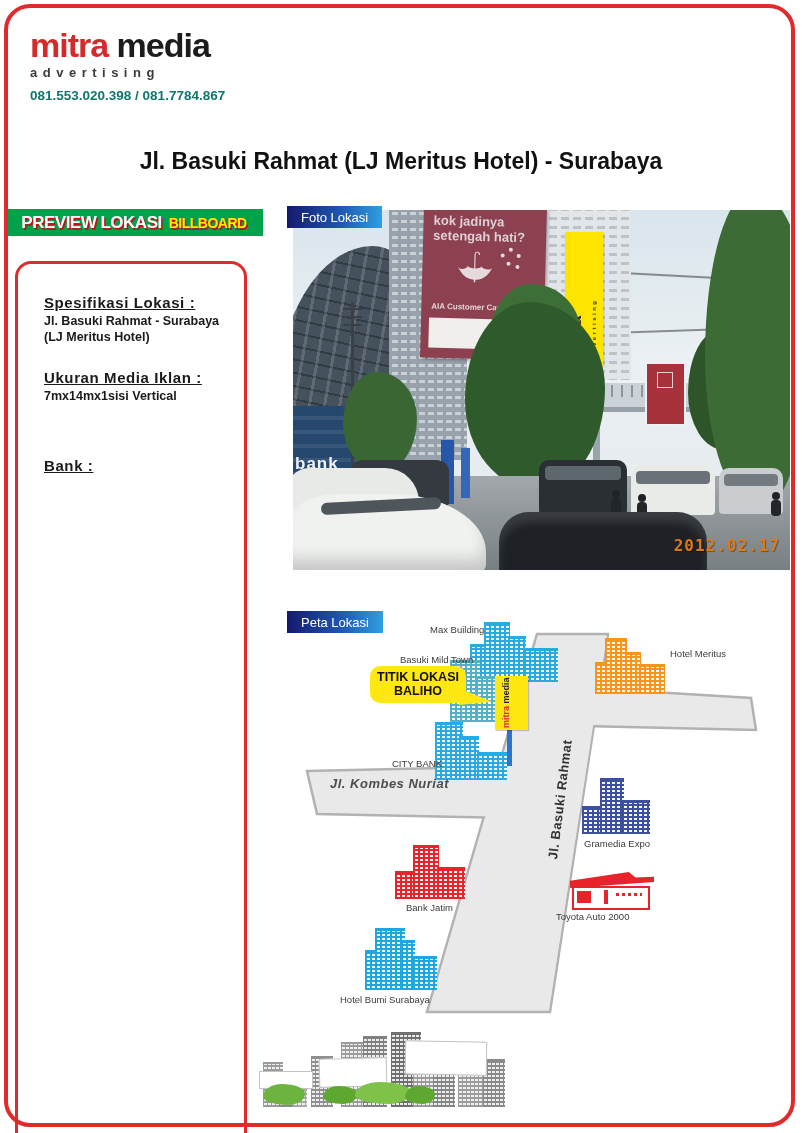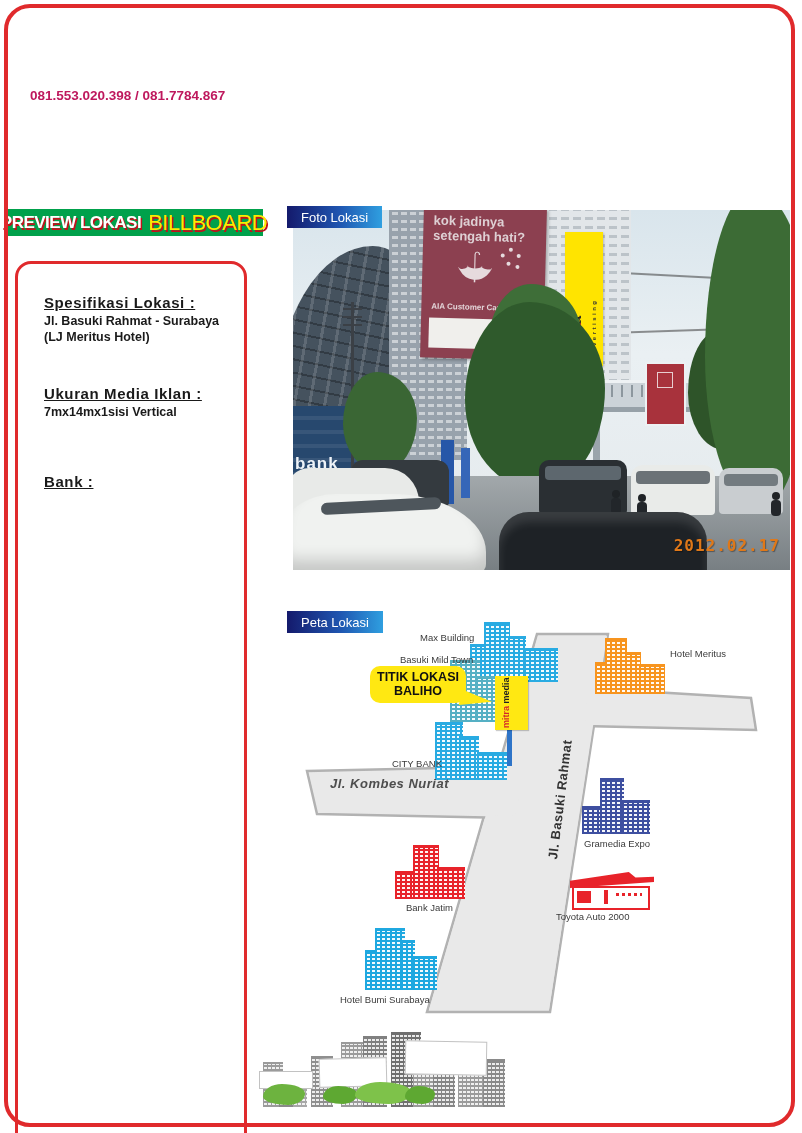--- a/index.html
+++ b/index.html
@@ -6,35 +6,35 @@
   .page{position:relative;width:802px;height:1133px;background:#fff;overflow:hidden;
         font-family:"Liberation Sans",sans-serif;color:#1a1a1a;margin:0 auto;}
   .frame{position:absolute;left:4px;top:4px;right:7px;bottom:6px;border:4px solid #e02a2c;
          border-radius:26px;pointer-events:none;z-index:50;}
 
   
   .logo{position:absolute;left:30px;top:28px;line-height:1;}
   .logo .w1{font-size:34px;font-weight:bold;color:#d42a2a;letter-spacing:-1px;}
   .logo .w2{font-size:34px;font-weight:bold;color:#1c1c1c;letter-spacing:-1px;}
   .logo .tag{display:block;margin-top:4px;font-size:13px;color:#3a3a3a;letter-spacing:5.5px;font-weight:bold;}
-  .phone{position:absolute;left:30px;top:88px;font-size:13.5px;font-weight:bold;color:#be185d;}
+  .phone{position:absolute;left:30px;top:88px;font-size:13.5px;font-weight:bold;color:#0f766e;}
   .title{position:absolute;left:0;top:148px;width:100%;text-align:center;font-size:23px;font-weight:bold;color:#111;}
 
   
   .banner{position:absolute;left:5px;top:209px;width:258px;height:27px;background:#00a14b;
           display:flex;align-items:center;justify-content:center;gap:7px;white-space:nowrap;}
   .banner .b1{font-size:17px;font-weight:bold;color:#fff;text-shadow:1.5px 1.5px 0 #c1121c;letter-spacing:-0.5px;}
-  .banner .b2{font-size:22px;font-weight:normal;color:#ffe900;text-shadow:1.5px 1.5px 0 #c1121c;letter-spacing:-0.5px;}
+  .banner .b2{font-size:14px;font-weight:bold;color:#ffe900;text-shadow:1.5px 1.5px 0 #c1121c;letter-spacing:-0.5px;}
 
   
   .specbox{position:absolute;left:15px;top:261px;width:232px;height:1063px;border:3px solid #e02a2c;
            border-radius:16px;padding:30px 10px 0 26px;box-sizing:border-box;}
   .h-und{font-size:15px;font-weight:bold;text-decoration:underline;letter-spacing:.6px;margin:0 0 3px 0;}
   .spec-line{font-size:12.5px;font-weight:bold;line-height:1.25;}
-  .gap1{margin-top:40px;} .gap2{margin-top:52px;}
+  .gap1{margin-top:24px;} .gap2{margin-top:52px;}
 
   
   .chip{position:absolute;height:22px;padding:0 14px;display:flex;align-items:center;
         background:linear-gradient(90deg,#141a6c 0%,#1f55b0 55%,#2f9fe0 100%);
         color:#fff;font-size:13px;z-index:20;}
   .chip-foto{left:287px;top:206px;}
   .chip-peta{left:287px;top:611px;}
 
   
   .photo{position:absolute;left:293px;top:210px;width:497px;height:360px;overflow:hidden;
@@ -140,21 +140,26 @@
         repeating-linear-gradient(0deg,transparent 0 2px,rgba(255,255,255,.85) 2px 4px);}
   .skbb{position:absolute;background:#fff;border:1px solid #c2c2c2;z-index:3;}
   .sktree{position:absolute;z-index:4;border-radius:45% 55% 40% 60%/60% 45% 55% 40%;}
 </style>
 </head>
 <body>
 
 <div class="page">
   <div class="frame"></div>
 
+  <div class="logo">
+    <span class="w1">mitra</span><span class="w2"> media</span>
+    <span class="tag">advertising</span>
+  </div>
   <div class="phone">081.553.020.398 / 081.7784.867</div>
+  <div class="title">Jl. Basuki Rahmat (LJ Meritus Hotel) - Surabaya</div>
 
   <div class="banner">
     <span class="b1">PREVIEW LOKASI</span>
     <span class="b2">BILLBOARD</span>
   </div>
 
   <div class="specbox">
     <div class="h-und">Spesifikasi Lokasi :</div>
     <div class="spec-line">Jl. Basuki Rahmat - Surabaya</div>
     <div class="spec-line">(LJ Meritus Hotel)</div>
@@ -290,21 +295,21 @@
         <div style="position:absolute;left:42px;top:5px;width:26px;height:3px;background-image:repeating-linear-gradient(90deg,#e8232a 0 3px,transparent 3px 6px);"></div>
       </div>
     </div>
     <div class="cl c-bb" style="left:77px;top:310px;width:72px;height:62px;">
       <div class="tw" style="left:0;width:14px;height:40px;"></div>
       <div class="tw" style="left:10px;width:30px;height:62px;"></div>
       <div class="tw" style="left:36px;width:14px;height:50px;"></div>
       <div class="tw" style="left:48px;width:24px;height:34px;"></div>
     </div>
 
-    <div class="mlabel" style="left:132px;top:6px;margin-top:8px;">Max Building</div>
+    <div class="mlabel" style="left:142px;top:6px;">Max Building</div>
     <div class="mlabel" style="left:112px;top:36px;">Basuki Mild Town</div>
     <div class="mlabel" style="left:382px;top:30px;">Hotel Meritus</div>
     <div class="mlabel" style="left:104px;top:140px;text-align:center;">CITY BANK</div>
     <div class="mlabel" style="left:296px;top:220px;">Gramedia Expo</div>
     <div class="mlabel" style="left:118px;top:284px;">Bank Jatim</div>
     <div class="mlabel" style="left:268px;top:293px;">Toyota Auto 2000</div>
     <div class="mlabel" style="left:52px;top:376px;">Hotel Bumi Surabaya</div>
 
     <div class="rd-kombes">Jl. Kombes Nuriat</div>
     <div class="rd-basuki">Jl. Basuki Rahmat</div>

